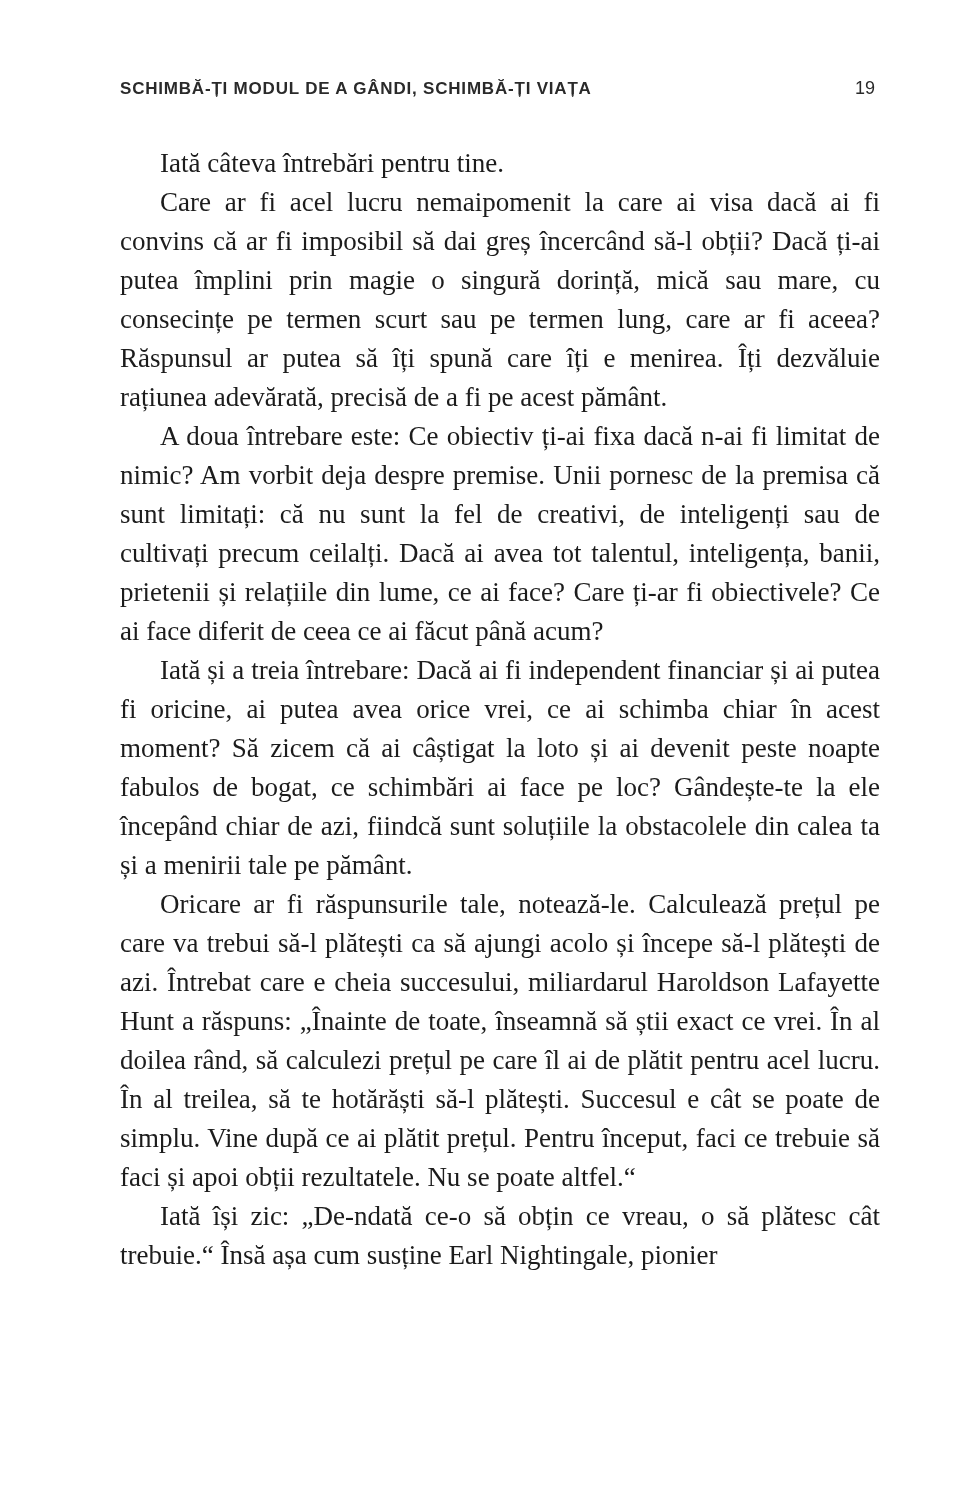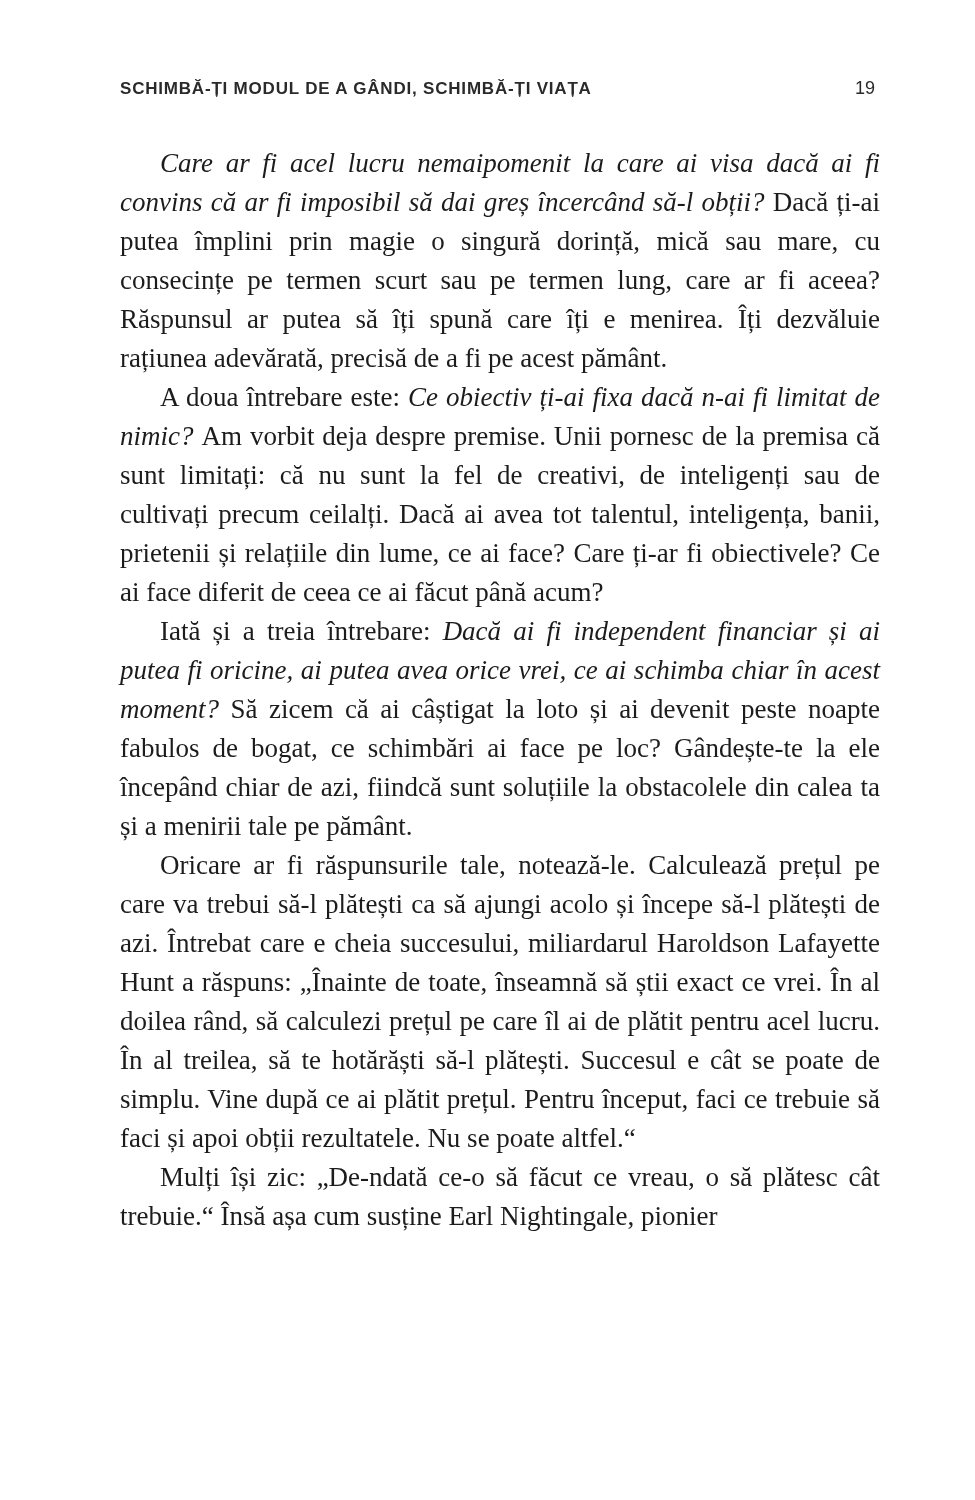--- a/index.html
+++ b/index.html
@@ -46,35 +46,35 @@
   }
   .text-block p {
     margin: 0;
     font-size: 27px;
     line-height: 39px;
     text-align: justify;
     text-indent: 40px;
     color: #1c1c1c;
   }
   .text-block p span.it {
-    font-style: italic;
   }
 </style>
 </head>
 <body>
 
 <div class="page">
 
   <div class="header">
     <span class="running-title">SCHIMBĂ-ȚI MODUL DE A GÂNDI, SCHIMBĂ-ȚI VIAȚA</span>
     <span class="page-number">19</span>
   </div>
 
   <div class="text-block">
 
+  <p><span>Iată câteva întrebări pentru tine.</span></p>
       <p><span class="it">Care ar fi acel lucru nemaipomenit la care ai visa dacă ai fi convins că ar fi imposibil să dai greș încercând să-l obții? </span><span>Dacă ți-ai putea împlini prin magie o singură dorință, mică sau mare, cu consecințe pe termen scurt sau pe termen lung, care ar fi aceea? Răspunsul ar putea să îți spună care îți e menirea. Îți dezvăluie rațiunea adevărată, precisă de a fi pe acest pământ.</span></p>
       <p><span>A doua întrebare este: </span><span class="it">Ce obiectiv ți-ai fixa dacă n-ai fi limitat de nimic? </span><span>Am vorbit deja despre premise. Unii pornesc de la premisa că sunt limitați: că nu sunt la fel de creativi, de inteligenți sau de cultivați precum ceilalți. Dacă ai avea tot talentul, inteligența, banii, prietenii și relațiile din lume, ce ai face? Care ți-ar fi obiectivele? Ce ai face diferit de ceea ce ai făcut până acum?</span></p>
       <p><span>Iată și a treia întrebare: </span><span class="it">Dacă ai fi independent financiar și ai putea fi oricine, ai putea avea orice vrei, ce ai schimba chiar în acest moment? </span><span>Să zicem că ai câștigat la loto și ai devenit peste noapte fabulos de bogat, ce schimbări ai face pe loc? Gândește-te la ele începând chiar de azi, fiindcă sunt soluțiile la obstacolele din calea ta și a menirii tale pe pământ.</span></p>
       <p><span>Oricare ar fi răspunsurile tale, notează-le. Calculează prețul pe care va trebui să-l plătești ca să ajungi acolo și începe să-l plătești de azi. Întrebat care e cheia succesului, miliardarul Haroldson Lafayette Hunt a răspuns: „Înainte de toate, înseamnă să știi exact ce vrei. În al doilea rând, să calculezi prețul pe care îl ai de plătit pentru acel lucru. În al treilea, să te hotărăști să-l plătești. Succesul e cât se poate de simplu. Vine după ce ai plătit prețul. Pentru început, faci ce trebuie să faci și apoi obții rezultatele. Nu se poate altfel.“</span></p>
-      <p><span>Mulți își zic: „De-ndată ce-o să făcut ce vreau, o să plătesc cât trebuie.“ Însă așa cum susține Earl Nightingale, pionier</span></p>
+      <p><span>Iată își zic: „De-ndată ce-o să obțin ce vreau, o să plătesc cât trebuie.“ Însă așa cum susține Earl Nightingale, pionier</span></p>
     </div>
 
 </div>
 
 </body></html>

